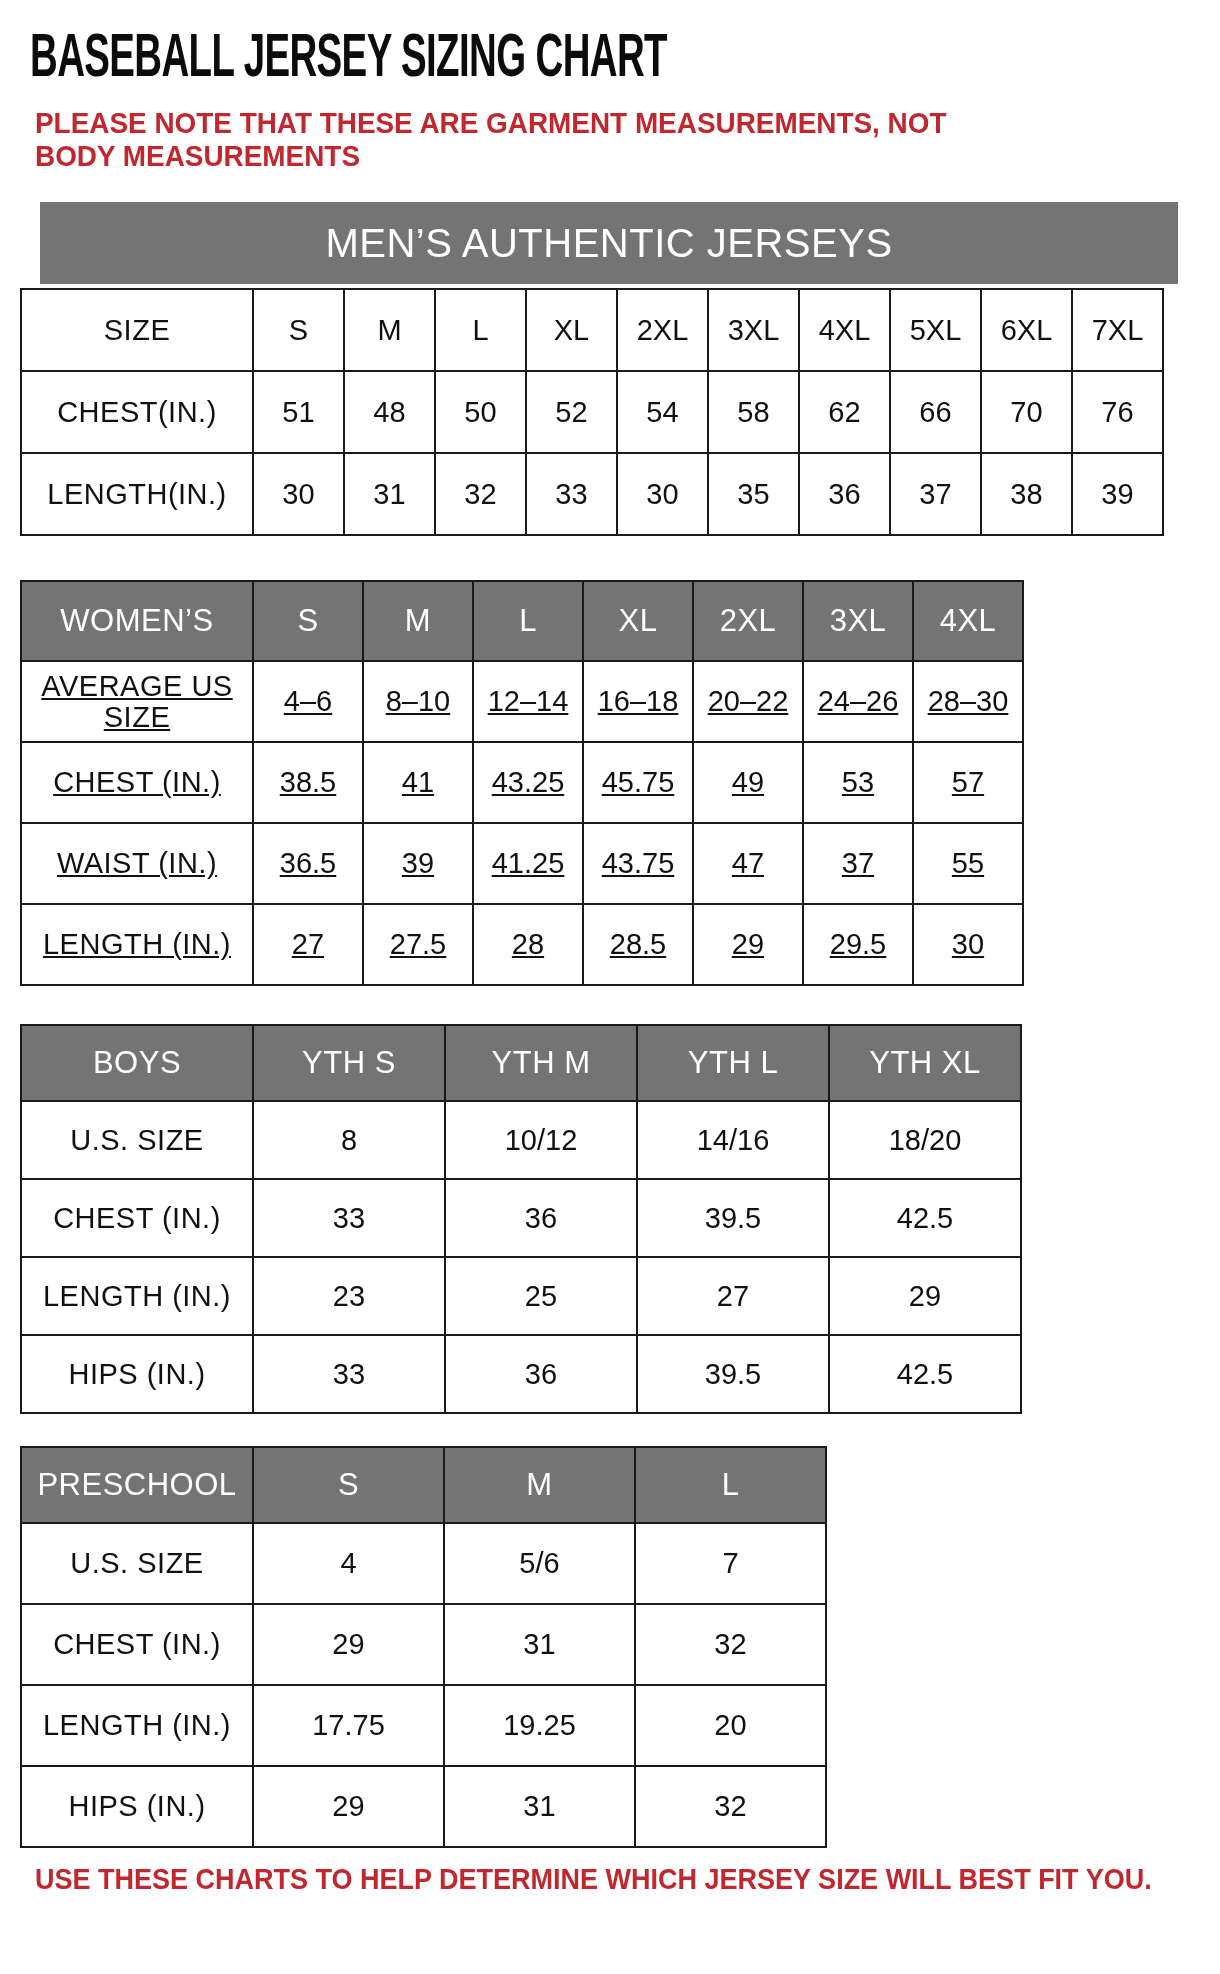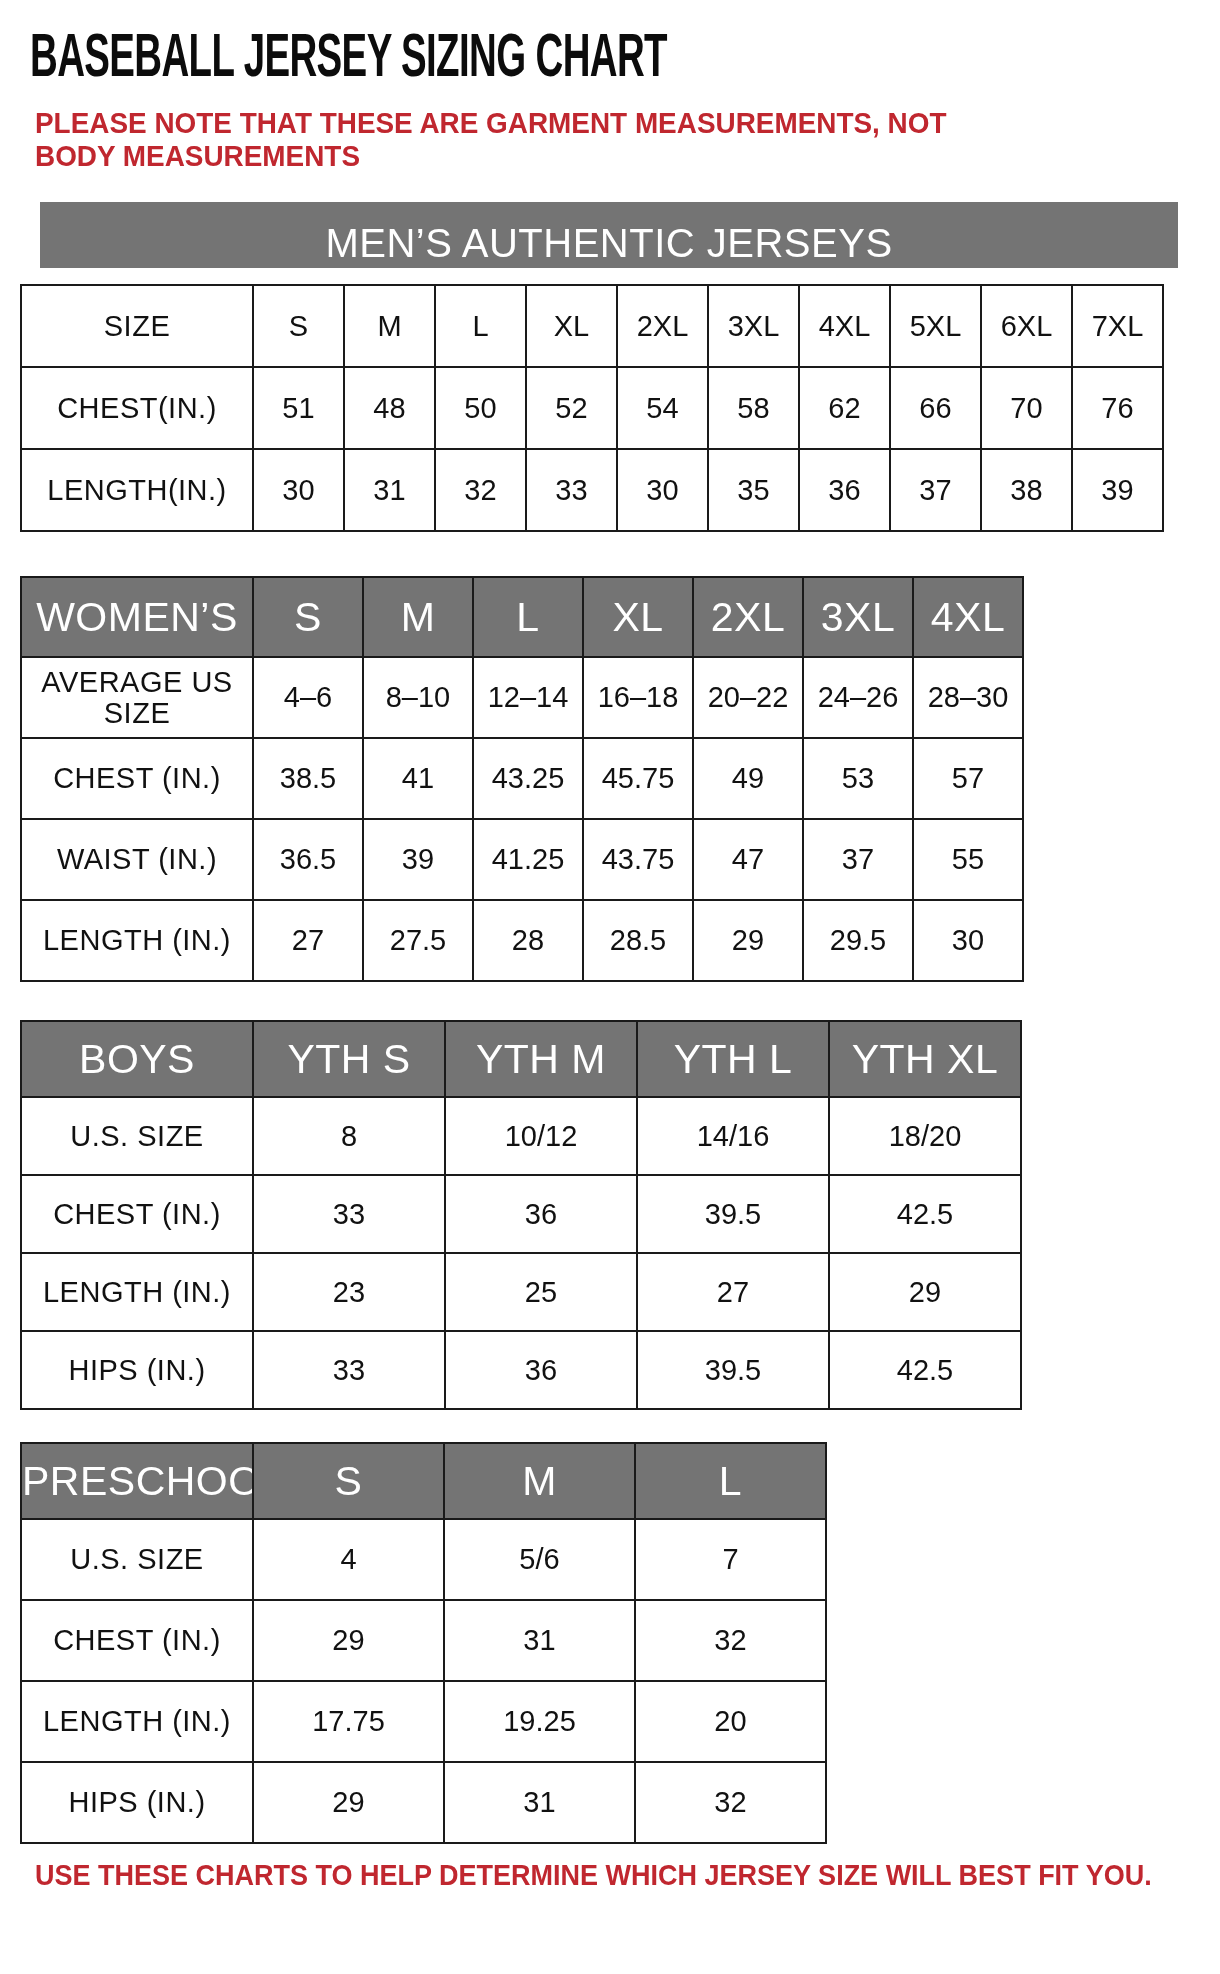--- a/index.html
+++ b/index.html
@@ -30,23 +30,23 @@
     max-width: 1000px;
     font-size: 30px;
     line-height: 33px;
     font-weight: bold;
     letter-spacing: 0px;
     color: #c0272f;
     transform: scaleX(0.93);
     transform-origin: left top;
   }
   .banner {
-    margin: 30px 0 16px 40px;
+    margin: 30px 0 4px 40px;
     width: 1138px;
-    height: 66px;
+    height: 82px;
     background: #747474;
     color: #ffffff;
     font-size: 40px;
     line-height: 82px;
     text-align: center;
     letter-spacing: 0.5px;
   }
   table.size-table {
     border-collapse: collapse;
     table-layout: fixed;
@@ -58,32 +58,32 @@
     vertical-align: middle;
     font-size: 29px;
     font-weight: normal;
     padding: 0;
     color: #111111;
     overflow: hidden;
   }
   table.size-table th.gray-cell {
     background: #747474;
     color: #ffffff;
-    font-size: 41px;
+    font-size: 31px;
     letter-spacing: 0.5px;
   }
   td.lbl { font-size: 28px; letter-spacing: 0.5px; }
   td.two-line { padding: 0 44px; line-height: 31px; }
 
   .mens-table { width: 1142px; margin-top: 4px; }
   .mens-table td { height: 80px; }
 
   .womens-table { width: 1002px; margin-top: 44px; }
   .womens-table th { height: 78px; }
-  .womens-table td { height: 79px; }
+  .womens-table td { height: 79px; text-decoration: underline; }
 
   .boys-table { width: 1000px; margin-top: 38px; }
   .boys-table th { height: 74px; border-bottom: 5px solid #111111; }
   .boys-table td { height: 76px; }
 
   .preschool-table { width: 805px; margin-top: 32px; }
   .preschool-table th { height: 74px; border-bottom: 5px solid #111111; }
   .preschool-table td { height: 79px; }
 
   .footer-note {

